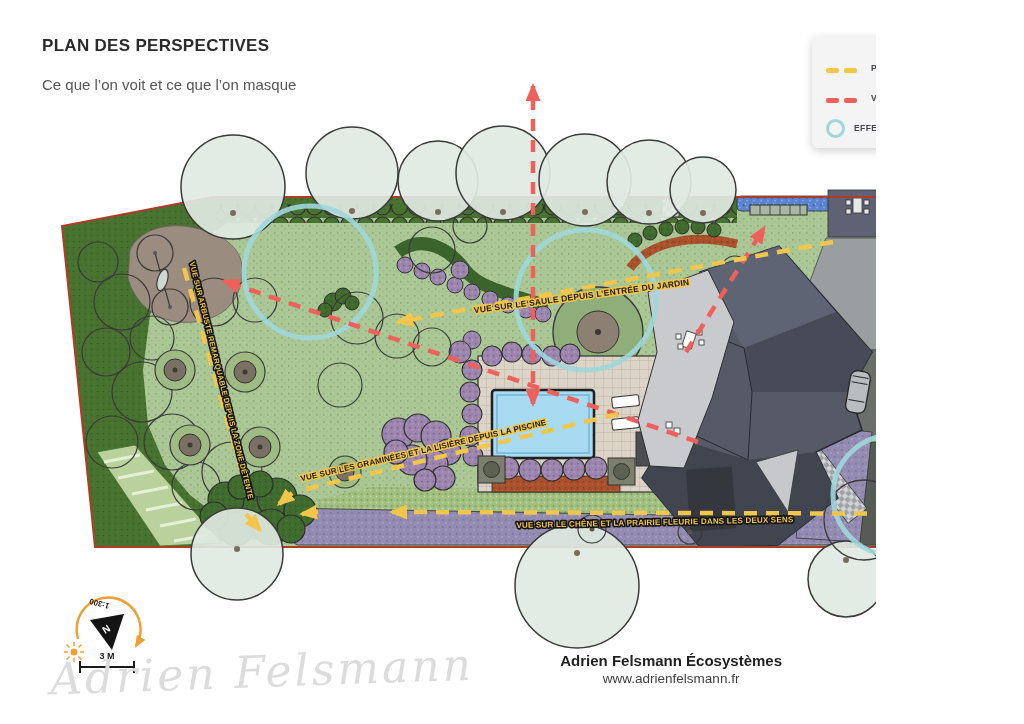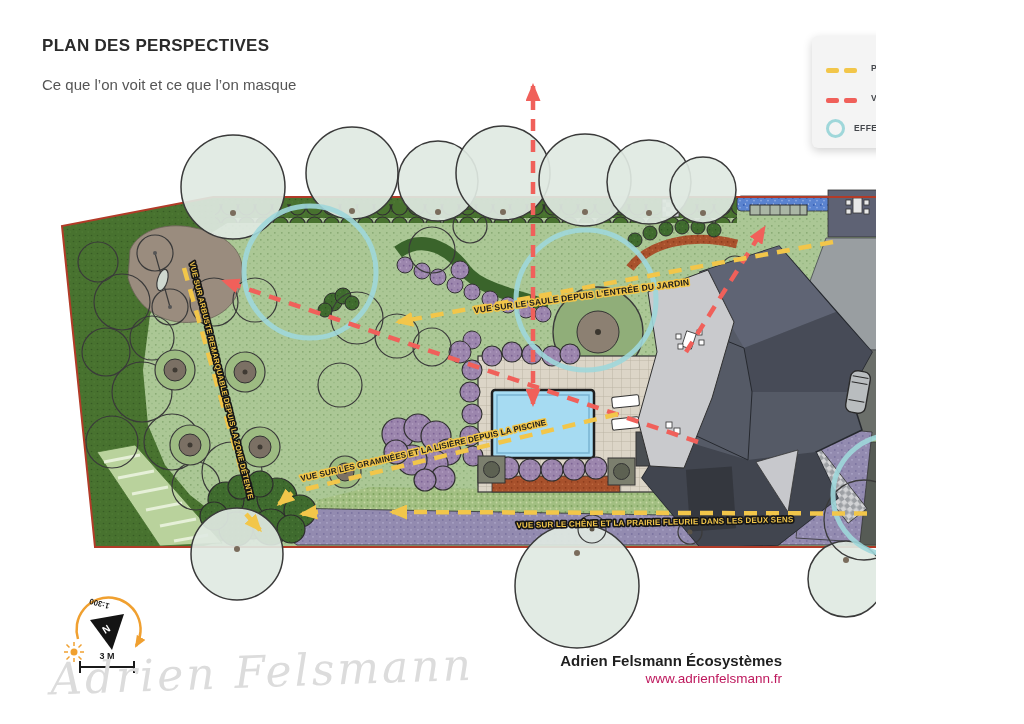--- a/index.html
+++ b/index.html
@@ -22,23 +22,23 @@
   #legend-logo:before{content:"";position:absolute;left:12px;top:40px;width:30px;height:34px;border-radius:50%;
     background:radial-gradient(circle,#2c5c3a 0%,rgba(44,92,58,0) 70%);}
   #legend-logo:after{content:"";position:absolute;right:10px;top:12px;width:34px;height:30px;border-radius:50%;
     background:radial-gradient(circle,#477f4e 0%,rgba(71,127,78,0) 70%);}
   .monogram{font-family:"DejaVu Serif",serif;font-style:italic;color:#fff;position:relative;z-index:2;}
   #legend-logo .monogram{font-size:44px;transform:rotate(-6deg);}
   
   #signature{position:absolute;left:50px;top:646px;font-family:"DejaVu Serif",serif;font-style:italic;
              font-size:44px;color:#dcdcdc;letter-spacing:3px;transform:rotate(-2deg);white-space:nowrap;z-index:2;}
   
-  #footer{position:absolute;right:94px;top:652px;text-align:right;z-index:5;}
+  #footer{position:absolute;right:94px;top:652px;text-align:center;z-index:5;}
   #footer-company{font-size:15px;font-weight:bold;color:#1f1f1f;}
-  #footer-site{font-size:13.5px;color:#be185d;margin-top:2px;}
+  #footer-site{font-size:13.5px;color:#404040;margin-top:2px;}
   #footer-logo{position:absolute;left:943px;top:649px;width:47px;height:47px;border-radius:50%;z-index:5;
     background:radial-gradient(circle at 32% 28%,#4c8655 0%,#346244 40%,#1f462c 75%,#142e1c 100%);
     display:flex;align-items:center;justify-content:center;}
   #footer-logo .monogram{font-size:22px;transform:rotate(-6deg);}
   svg text{font-family:"Liberation Sans",sans-serif;}
   .lbl-dark{fill:#1c1c1c;stroke:#f2c64a;stroke-width:3px;paint-order:stroke;stroke-linejoin:round;font-weight:bold;letter-spacing:.2px;}
   .lbl-yellow{fill:#f2c64a;stroke:#161616;stroke-width:3.4px;paint-order:stroke;stroke-linejoin:round;font-weight:bold;letter-spacing:.2px;}
 </style>
 </head>
 <body>

